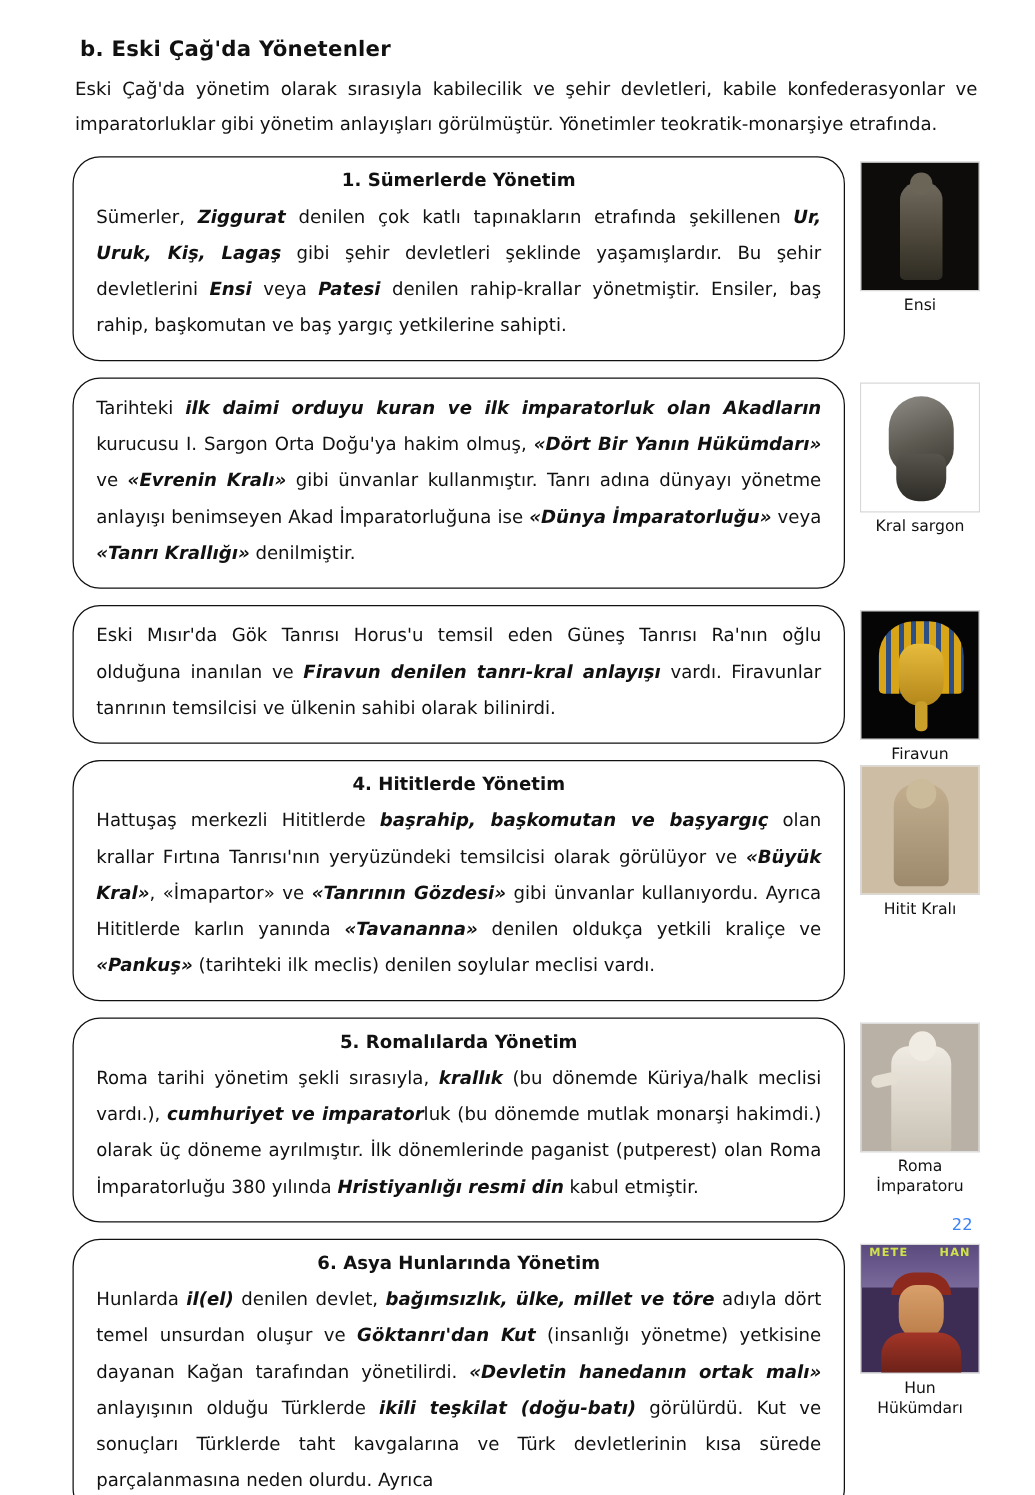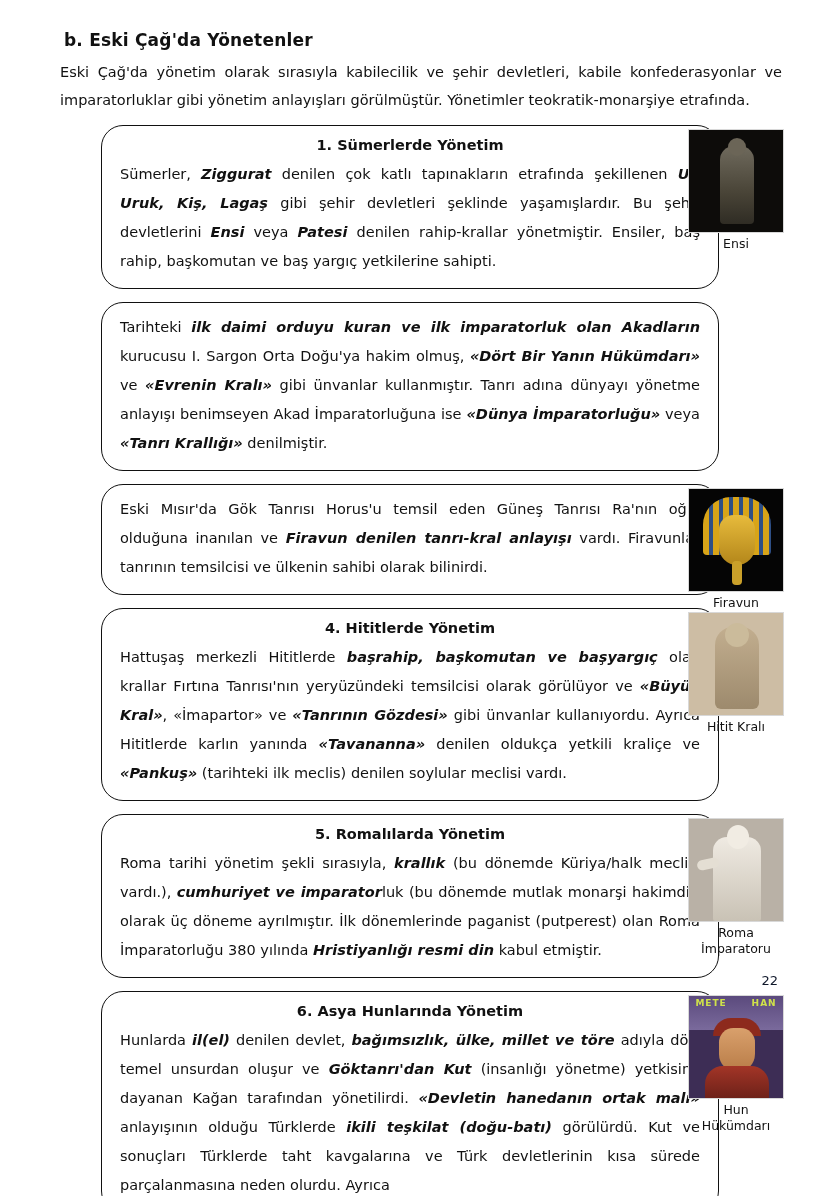--- a/index.html
+++ b/index.html
@@ -31,21 +31,20 @@
   .intro {
     font-size: 14.5px;
     line-height: 1.95;
     text-align: justify;
     margin: 0 2px 10px 2px;
   }
   .block {
     position: relative;
     margin-bottom: 13px;
     min-height: 20px;
-    margin-left: 43px;
   }
   .card {
     border: 1.6px solid #111;
     border-radius: 22px;
     box-sizing: border-box;
     width: 618px;
     padding: 10px 18px 12px 18px;
     background: #fff;
   }
   .card-title {
@@ -180,21 +179,21 @@
   .art-mete .body {
     position:absolute; left:16px; top:70px; width:64px; height:34px;
     background: linear-gradient(180deg,#a33527,#6a2018);
     border-radius: 18px 18px 0 0;
   }
   .page-number {
     position: absolute;
     right: 50px;
     bottom: 18px;
     font-size: 13px;
-    color: #0f172a;
+    color: #3b82f6;
   }
 </style>
 </head>
 <body>
 
 <div class="page">
 
   <div class="section-title">b. Eski Çağ'da Yönetenler</div>
 
   <div class="intro"><span>Eski Çağ'da yönetim olarak sırasıyla </span><span class="b">kabilecilik ve şehir devletleri, kabile konfederasyonlar ve imparatorluklar</span><span> gibi yönetim anlayışları görülmüştür. Yönetimler </span><span class="b">teokratik-monarşiye</span><span> etrafında.</span></div>
@@ -211,20 +210,29 @@
             <div class="head"></div>
           </div>
       </div>
       <div class="cap">Ensi</div>
     </div>
   </div>
 
   <div class="block">
     <div class="card">
       <div class="card-body"><span>Tarihteki </span><span class="b">ilk daimi orduyu kuran ve ilk imparatorluk olan Akadların</span><span> kurucusu I. Sargon Orta Doğu'ya hakim olmuş, </span><span class="b">«Dört Bir Yanın Hükümdarı»</span><span> ve </span><span class="b">«Evrenin Kralı»</span><span> gibi ünvanlar kullanmıştır. Tanrı adına dünyayı yönetme anlayışı benimseyen Akad İmparatorluğuna ise </span><span class="b">«Dünya İmparatorluğu»</span><span> veya </span><span class="b">«Tanrı Krallığı»</span><span> denilmiştir.</span></div>
+    </div>
+    <div class="figure">
+      <div class="imgbox">
+        <div class="art art-sargon">
+            <div class="head"></div>
+            <div class="beard"></div>
+          </div>
+      </div>
+      <div class="cap">Kral sargon</div>
     </div>
   </div>
 
   <div class="block">
     <div class="card">
       <div class="card-body"><span>Eski Mısır'da Gök Tanrısı Horus'u temsil eden Güneş Tanrısı Ra'nın oğlu olduğuna inanılan ve </span><span class="b">Firavun denilen tanrı-kral anlayışı</span><span> vardı. Firavunlar tanrının temsilcisi ve ülkenin sahibi olarak bilinirdi.</span></div>
     </div>
     <div class="figure">
       <div class="imgbox">
         <div class="art art-firavun">

